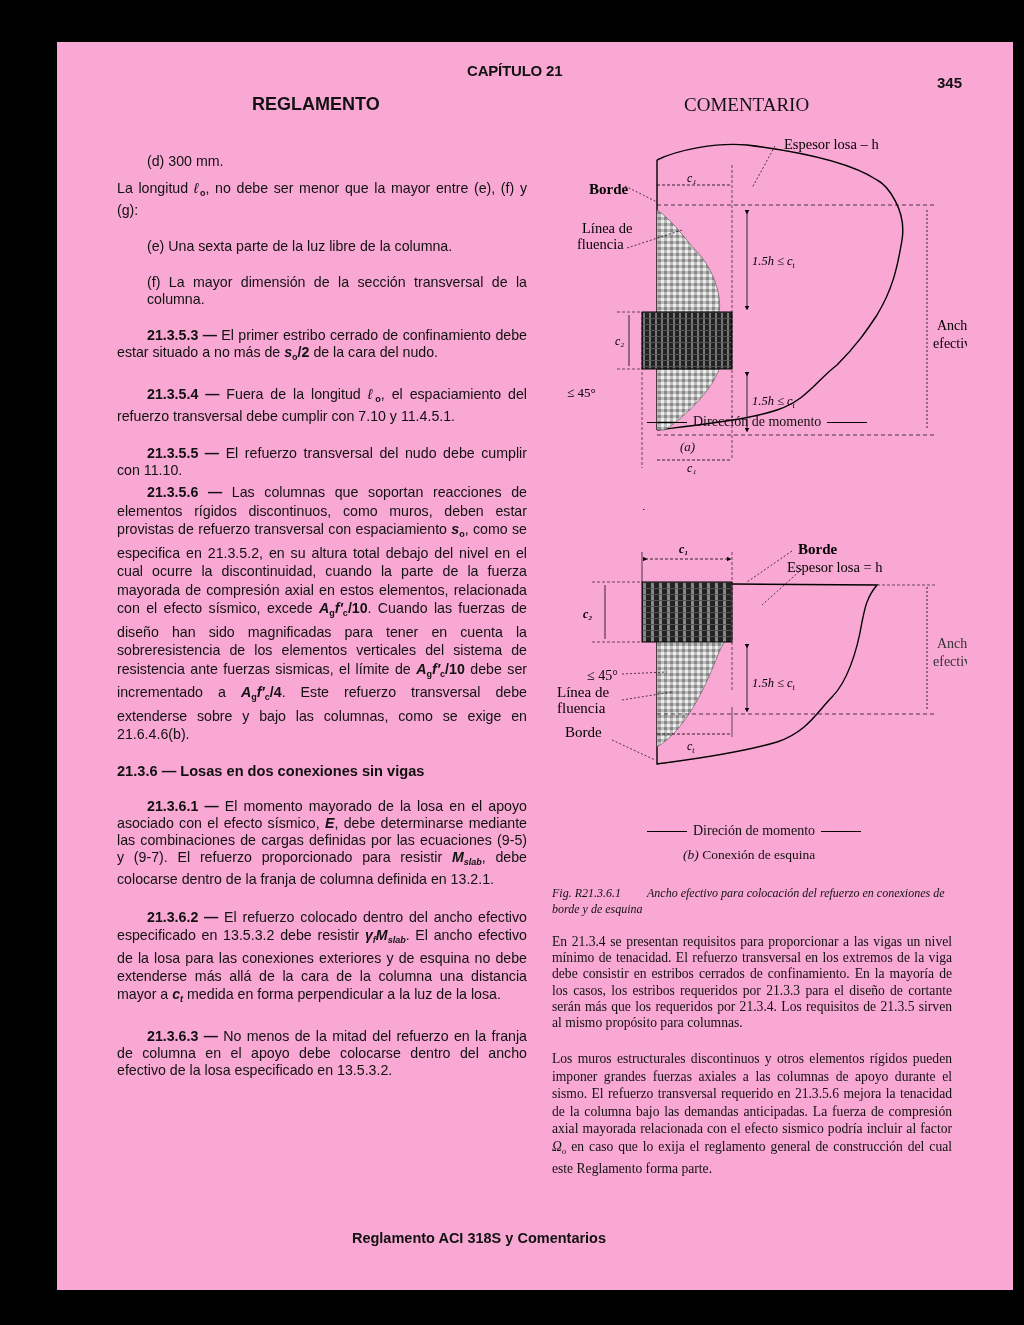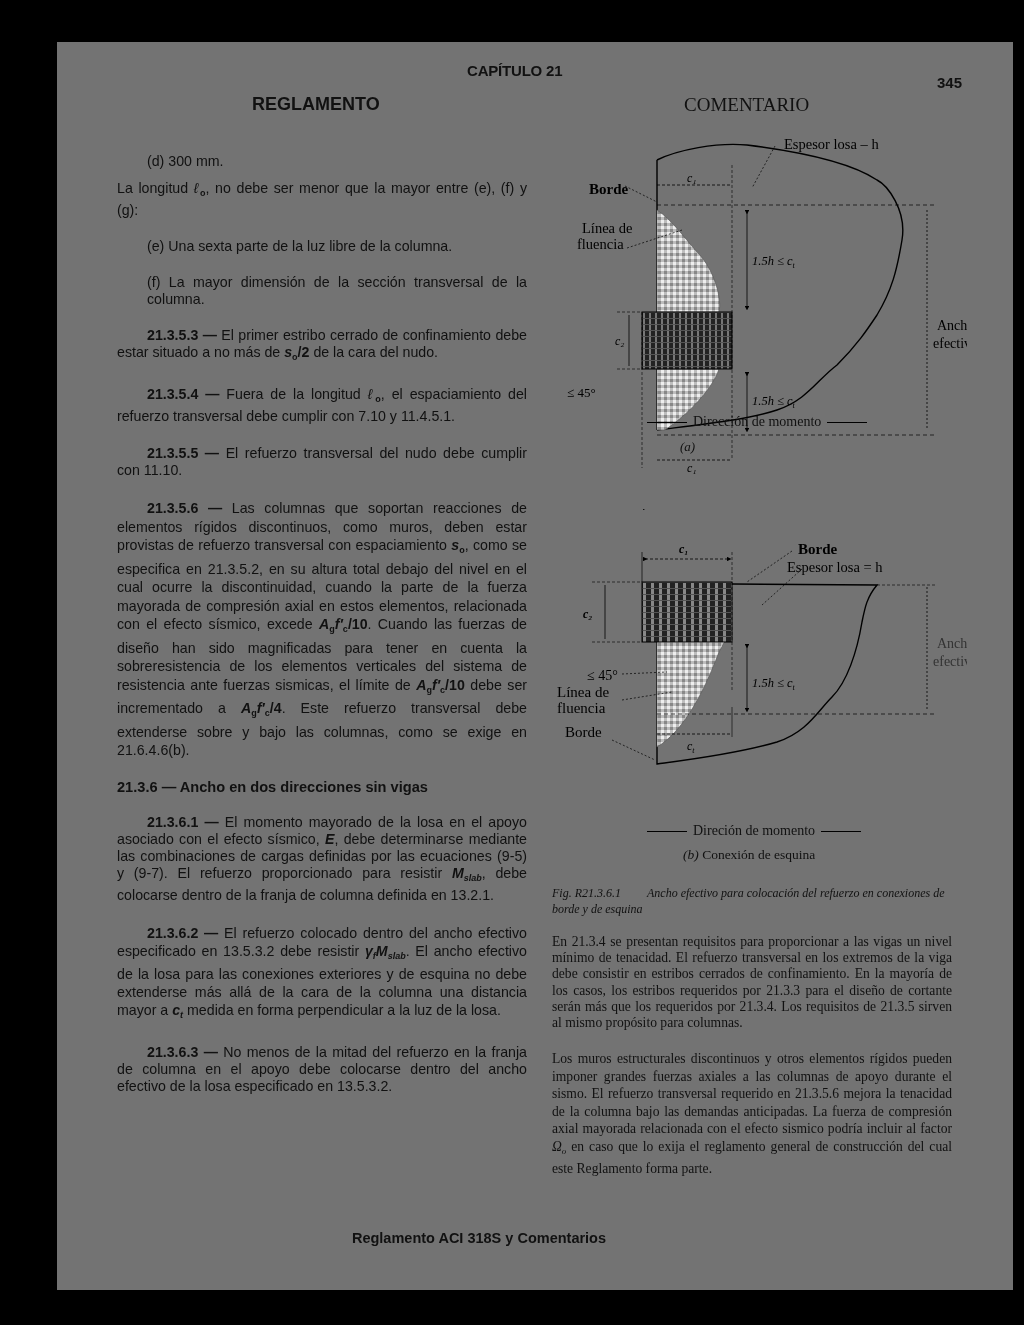--- a/index.html
+++ b/index.html
@@ -1,21 +1,21 @@
 <!DOCTYPE html>
 <html><head>
 <meta charset="utf-8">
 <style>
   html, body { margin: 0; padding: 0; }
   body {
     width: 1024px; height: 1325px; background: #000; position: relative; overflow: hidden;
   }
   .page {
     position: absolute; left: 57px; top: 42px; width: 956px; height: 1248px;
-    background: #737373; color: #111;
+    background: #f9a8d4; color: #111;
   }
   .sans { font-family: "Liberation Sans", "DejaVu Sans", sans-serif; }
   .serif { font-family: "Liberation Serif", "DejaVu Serif", serif; }
   .abs { position: absolute; }
 
   .chap { left: 410px; top: 20px; font-size: 15px; font-weight: bold; letter-spacing: -0.2px; }
   .pnum { left: 880px; top: 32px; font-size: 15px; font-weight: bold; }
   .colhead-l { left: 195px; top: 52px; font-size: 18px; font-weight: bold; }
   .colhead-r { left: 627px; top: 52px; font-size: 19px; }
 
@@ -50,25 +50,25 @@
 
     <p style="margin-bottom:19px;"><span>La longitud </span><i>ℓ</i><span class="sub b">o</span><span>, no debe ser menor que la mayor entre (e), (f) y (g):</span></p>
 
     <p class="indent" style="margin-bottom:19px;">(e)  Una sexta parte de la luz libre de la columna.</p>
     <p class="indent" style="margin-bottom:19px;">(f)  La mayor dimensión de la sección transversal de la columna.</p>
 
     <p class="first" style="margin-bottom:20px;"><span class="b">21.3.5.3 —</span><span> El primer estribo cerrado de confinamiento debe estar situado a no más de </span><span class="it">s</span><span class="sub b">o</span><span class="b">/2</span><span> de la cara del nudo.</span></p>
 
     <p class="first" style="margin-bottom:20px;"><span class="b">21.3.5.4 —</span><span> Fuera de la longitud </span><i>ℓ</i><span class="sub b">o</span><span>, el espaciamiento del refuerzo transversal debe cumplir con 7.10 y 11.4.5.1.</span></p>
 
-    <p class="first" style="margin-bottom:20px;"><span class="b">21.3.5.5 —</span><span> El refuerzo transversal del nudo debe cumplir con 11.10.</span></p>
+    <p class="first" style="margin-bottom:4px;"><span class="b">21.3.5.5 —</span><span> El refuerzo transversal del nudo debe cumplir con 11.10.</span></p>
 
     <p class="first" style="margin-bottom:19px; line-height:18.5px;"><span class="b">21.3.5.6 —</span><span> Las columnas que soportan reacciones de elementos rígidos discontinuos, como muros, deben estar provistas de refuerzo transversal con espaciamiento </span><span class="it">s</span><span class="sub b">o</span><span>, como se especifica en 21.3.5.2, en su altura total debajo del nivel en el cual ocurre la discontinuidad, cuando la parte de la fuerza mayorada de compresión axial en estos elementos, relacionada con el efecto sísmico, excede </span><span class="it">A</span><span class="sub b">g</span><span class="it">f′</span><span class="sub b">c</span><span class="b">/10</span><span>. Cuando las fuerzas de diseño han sido magnificadas para tener en cuenta la sobreresistencia de los elementos verticales del sistema de resistencia ante fuerzas sismicas, el límite de </span><span class="it">A</span><span class="sub b">g</span><span class="it">f′</span><span class="sub b">c</span><span class="b">/10</span><span> debe ser incrementado a </span><span class="it">A</span><span class="sub b">g</span><span class="it">f′</span><span class="sub b">c</span><span class="b">/4</span><span>. Este refuerzo transversal debe extenderse sobre y bajo las columnas, como se exige en 21.6.4.6(b).</span></p>
 
-    <p class="b" style="margin-bottom:18px; font-size:14.6px;">21.3.6 — Ancho en dos direcciones sin vigas</p>
+    <p class="b" style="margin-bottom:18px; font-size:14.6px;">21.3.6 — Losas en dos conexiones sin vigas</p>
 
     <p class="first" style="margin-bottom:20px;"><span class="b">21.3.6.1 —</span><span> El momento mayorado de la losa en el apoyo asociado con el efecto sísmico, </span><span class="it">E</span><span>, debe determinarse mediante las combinaciones de cargas definidas por las ecuaciones (9-5) y (9-7). El refuerzo proporcionado para resistir </span><span class="it">M</span><span class="sub it">slab</span><span>, debe colocarse dentro de la franja de columna definida en 13.2.1.</span></p>
 
     <p class="first" style="margin-bottom:20px; line-height:18px;"><span class="b">21.3.6.2 —</span><span> El refuerzo colocado dentro del ancho efectivo especificado en 13.5.3.2 debe resistir </span><span class="it">γ</span><span class="sub it">f</span><span class="it">M</span><span class="sub it">slab</span><span>. El ancho efectivo de la losa para las conexiones exteriores y de esquina no debe extenderse más allá de la cara de la columna una distancia mayor a </span><span class="it">c</span><span class="sub it">t</span><span> medida en forma perpendicular a la luz de la losa.</span></p>
 
     <p class="first"><span class="b">21.3.6.3 —</span><span> No menos de la mitad del refuerzo en la franja de columna en el apoyo debe colocarse dentro del ancho efectivo de la losa especificado en 13.5.3.2.</span></p>
   </div>
 
   <svg class="abs" style="left:490px; top:88px;" width="420" height="380" viewBox="0 0 420 380">
     <defs>

